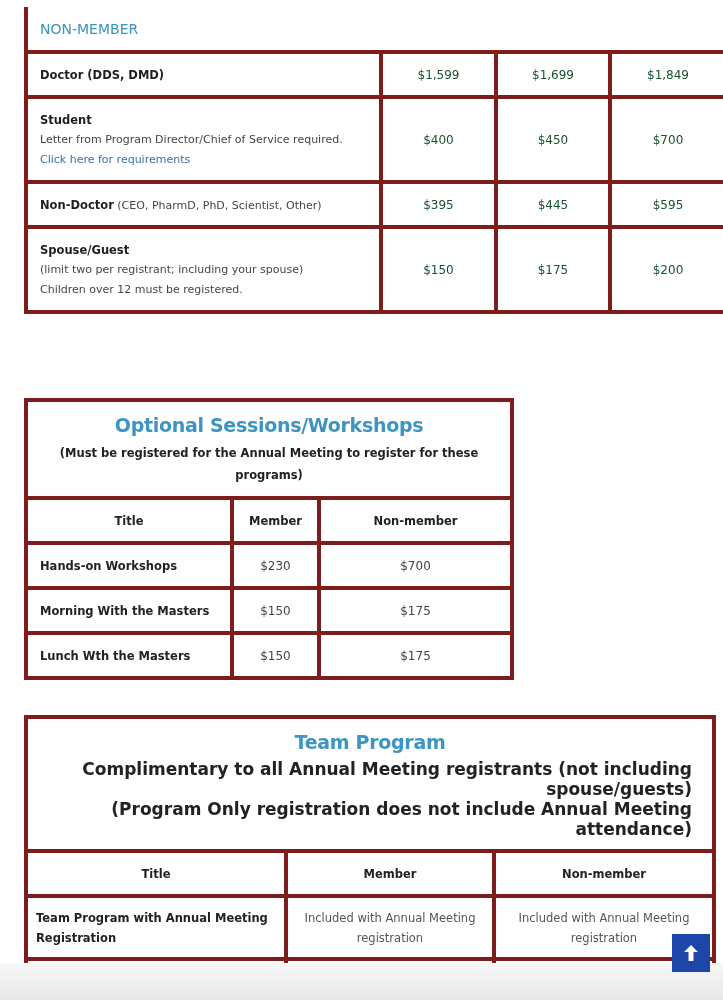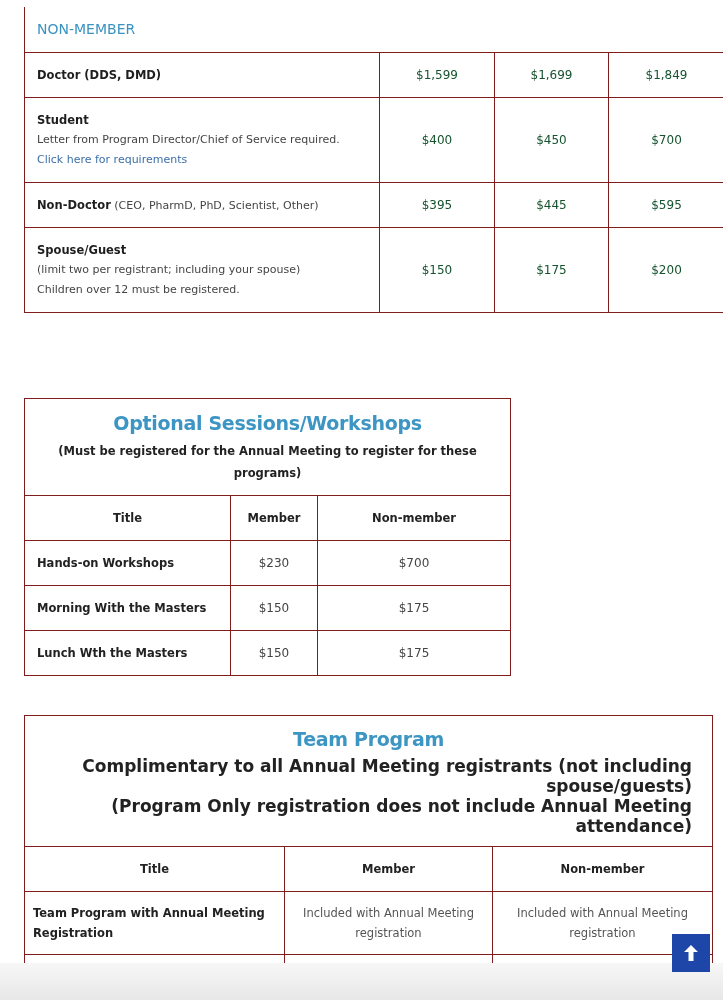--- a/index.html
+++ b/index.html
@@ -2,21 +2,21 @@
 <html><head>
 <meta charset="utf-8">
 <style>
   * { box-sizing: border-box; margin: 0; padding: 0; }
   html, body { width: 723px; height: 1000px; overflow: hidden; background: #ffffff; }
   body { font-family: "DejaVu Sans", sans-serif; color: #2a2a2a; position: relative; }
 
   .page { position: absolute; left: 0; top: 8px; width: 723px; height: 1000px; background: #fff; }
 
   table { border-collapse: collapse; position: absolute; table-layout: fixed; }
-  td, th { border: 1px solid #7f1d1d; vertical-align: middle; }
+  td, th { border: 4px solid #7f1d1d; vertical-align: middle; }
 
   
   #nm-table { left: 24px; top: -1px; width: 700px; }
   #nm-table .nm-header { height: 45px; padding-left: 12px; color: #3a93c0; font-size: 14px; font-weight: normal; text-align: left; border-top: none; }
   #nm-table td.label { padding: 0 12px; font-size: 11.5px; }
   #nm-table td.price { text-align: center; font-size: 12px; color: #14532d; }
   #nm-table tr.r-doctor td, #nm-table tr.r-allied td { height: 45px; }
   #nm-table tr.r-student td { height: 85px; }
   #nm-table tr.r-nondoc td { height: 45px; }
   #nm-table tr.r-spouse td { height: 85px; }

